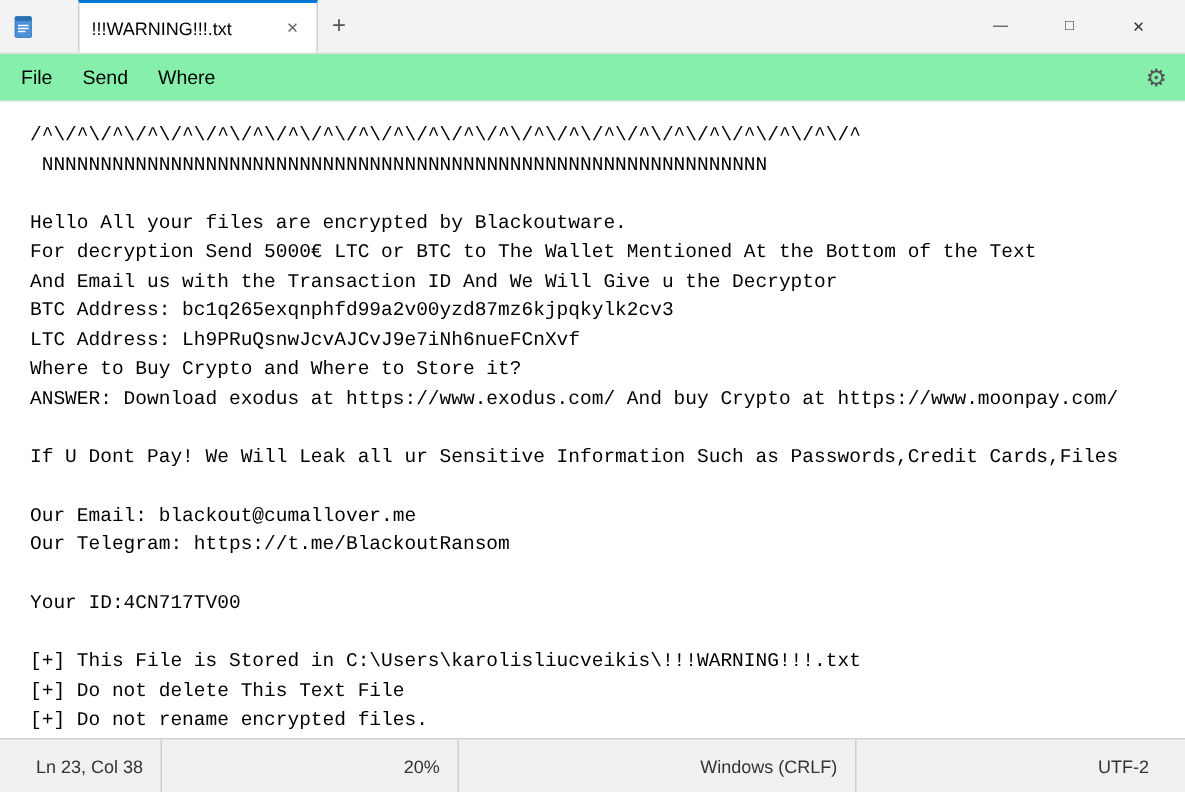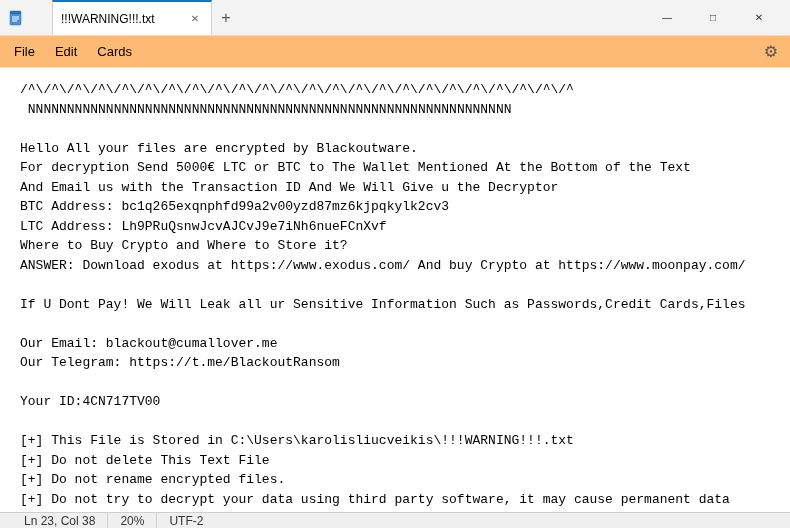--- a/index.html
+++ b/index.html
@@ -103,21 +103,21 @@
       display: flex;
       align-items: center;
       justify-content: center;
       font-size: 10px;
       cursor: pointer;
       color: #333;
     }
 
     
     .menu-bar {
-      background: #fdba74;
+      background: #86efac;
       height: 32px;
       display: flex;
       align-items: center;
       padding: 0 4px;
       border-bottom: 1px solid #e8e8e8;
       flex-shrink: 0;
     }
 
     .menu-item {
       padding: 4px 10px;
@@ -145,29 +145,30 @@
       font-size: 13px;
       line-height: 1.5;
       color: #000;
       white-space: pre-wrap;
       word-wrap: break-word;
     }
 
     
     .status-bar {
       background: #f0f0f0;
-      height: 16px;
+      height: 36px;
       display: flex;
       align-items: center;
       padding: 0 12px;
       font-size: 12px;
       color: #333;
       border-top: 1px solid #d0d0d0;
       flex-shrink: 0;
       gap: 0;
+      justify-content: space-between;
     }
 
     .status-item {
       padding: 0 12px;
       border-right: 1px solid #d0d0d0;
       height: 100%;
       display: flex;
       align-items: center;
     }
 
@@ -205,22 +206,22 @@
 
   <div class="window-controls">
     <div class="win-btn">—</div>
     <div class="win-btn">□</div>
     <div class="win-btn close">✕</div>
   </div>
 </div>
 
 <div class="menu-bar">
   <div class="menu-item">File</div>
-  <div class="menu-item">Edit</div>
-  <div class="menu-item">Cards</div>
+  <div class="menu-item">Send</div>
+  <div class="menu-item">Where</div>
   <div class="menu-settings">⚙</div>
 </div>
 
 <div class="editor-wrapper">
   <div class="editor-area">/^\/^\/^\/^\/^\/^\/^\/^\/^\/^\/^\/^\/^\/^\/^\/^\/^\/^\/^\/^\/^\/^\/^\/^
  NNNNNNNNNNNNNNNNNNNNNNNNNNNNNNNNNNNNNNNNNNNNNNNNNNNNNNNNNNNNNN
 
 Hello All your files are encrypted by Blackoutware.
 For decryption Send 5000€ LTC or BTC to The Wallet Mentioned At the Bottom of the Text
 And Email us with the Transaction ID And We Will Give u the Decryptor
@@ -239,14 +240,15 @@
 [+] This File is Stored in C:\Users\karolisliucveikis\!!!WARNING!!!.txt
 [+] Do not delete This Text File
 [+] Do not rename encrypted files.
 [+] Do not try to decrypt your data using third party software, it may cause permanent data loss.
 [+] You have 72 hours to get the key.</div>
 </div>
 
 <div class="status-bar">
   <div class="status-item">Ln 23, Col 38</div>
   <div class="status-item">20%</div>
+  <div class="status-item">Windows (CRLF)</div>
   <div class="status-item">UTF-2</div>
 </div>
 
 </body></html>

